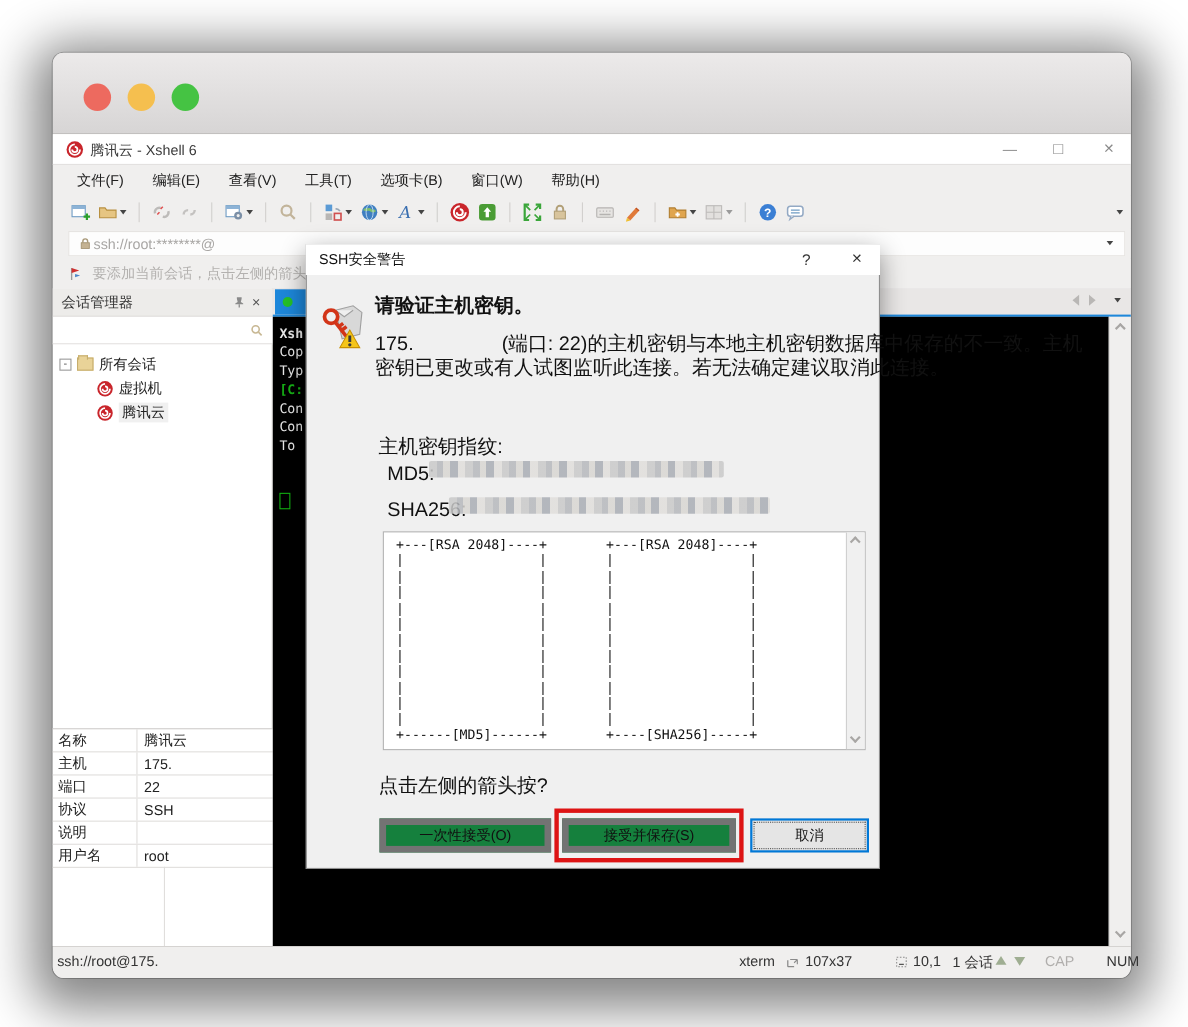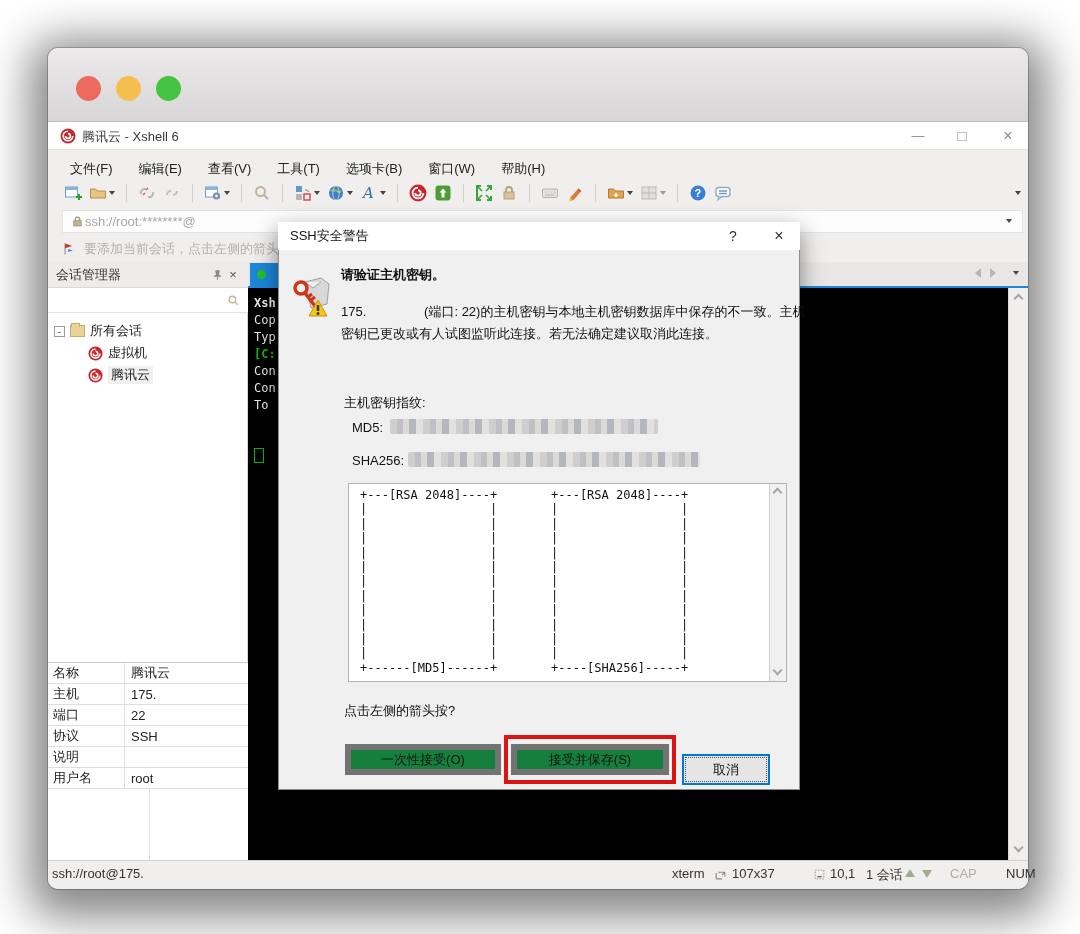--- a/index.html
+++ b/index.html
@@ -11,21 +11,21 @@
   .mac-window { left:48px; top:48px; width:980px; height:841px; border-radius:10px;
     background:#f0efee; box-shadow:0 10px 45px 18px rgba(0,0,0,.48), 0 0 0 1px rgba(0,0,0,.22); }
   .mac-titlebar { left:48px; top:48px; width:980px; height:74px; border-radius:10px 10px 0 0;
     background:linear-gradient(#eceaea,#d7d5d5); border-bottom:1px solid #bdbbbb; }
   .light { width:25px; height:25px; border-radius:50%; top:76px; }
 
   
   .xs-titlebar { left:48px; top:122px; width:980px; height:28px; background:#fff; border-bottom:1px solid #e3e1e0;
     font-size:13px; color:#444; }
   .win-ctl { top:126px; width:30px; height:20px; text-align:center; color:#8a8a8a; font-size:13px; line-height:20px; }
-  .menubar { left:48px; top:150px; width:980px; height:28px; background:#f0efee; display:flex; align-items:flex-end;
+  .menubar { left:48px; top:150px; width:980px; height:28px; background:#f0efee; display:flex; align-items:center;
     padding-left:22px; gap:26px; font-size:13px; color:#222; }
   .toolbar { left:48px; top:178px; width:980px; height:30px; background:#f0efee; display:flex; align-items:center;
     padding-left:16px; gap:7px; }
   .tbtn { display:flex; align-items:center; gap:2px; }
   .tsep { width:1px; height:18px; background:#d2d0ce; margin:0 4px; }
   .caret { width:0; height:0; border-left:3.5px solid transparent; border-right:3.5px solid transparent; border-top:4px solid #444; display:inline-block; }
   .caret.dim { border-top-color:#9a9a9a; }
   .addr-row { left:48px; top:208px; width:980px; height:27px; background:#f0efee; }
   .addr-field { left:62px; top:210px; width:961px; height:23px; background:#fdfdfd; border:1px solid #e6e4e2;
     display:flex; align-items:center; padding:0 8px; gap:1px; color:#a8a6a4; font-size:13px; }
@@ -75,21 +75,21 @@
   .sb-dim { color:#b0aeac; }
   .arr { width:0; height:0; border-left:5px solid transparent; border-right:5px solid transparent; display:inline-block; }
   .arr.up { border-bottom:8px solid #9fae92; } .arr.dn { border-top:8px solid #9fae92; }
 
   
   .dialog { left:278px; top:222px; width:522px; height:568px; background:#f0f0f0; border:1px solid #8f8f8f;
     box-shadow:0 8px 22px rgba(0,0,0,.45); z-index:50; }
   .dlg-titlebar { left:278px; top:222px; width:522px; height:28px; background:#fff; display:flex; align-items:center;
     padding-left:12px; font-size:13px; color:#111; z-index:51; }
   .dlg-btn { top:224px; width:32px; height:24px; text-align:center; line-height:24px; color:#333; font-size:14px; z-index:52; }
-  .dlg-text { z-index:51; font-size:13px; color:#111; }
+  .dlg-text { z-index:51; font-size:18px; color:#111; }
   .blur-bar { z-index:51; height:15px; border-radius:2px;
     background:repeating-linear-gradient(90deg,#c9c9c9 0 7px,#b6b8bc 7px 13px,#d8d6d2 13px 19px,#a9adb4 19px 26px,#e0dedb 26px 33px); opacity:.85; }
   .art-box { left:348px; top:483px; width:439px; height:199px; background:#fff; border:1px solid #b2b2b2; z-index:51; }
   .art { font-family:"DejaVu Sans Mono",monospace; font-size:12px; line-height:14.4px; color:#111; z-index:52; white-space:pre; }
   .art-scroll { left:769px; top:484px; width:17px; height:197px; background:#f0f0f0; border-left:1px solid #d0d0d0; z-index:52; }
   .btn { z-index:52; background:#15803d; border:6px solid #737373; font-size:13px; color:#111;
     display:flex; align-items:center; justify-content:center; font-family:"Liberation Sans",sans-serif; }
   .btn.cancel { background:#e5e5e5; border:2px solid #0078d7; outline:1px dotted #555; outline-offset:-4px; }
   .red-annot { left:504px; top:735px; width:172px; height:49px; border:4px solid #dd1414; z-index:53; background:transparent; }
 
@@ -453,16 +453,16 @@
 +----[SHA256]-----+</pre>
   <div class="abs art-scroll">
     <span class="chev up" style="position:absolute;left:4px;top:5px;"></span>
     <span class="chev dn" style="position:absolute;left:4px;bottom:7px;"></span>
   </div>
 
   <div class="abs dlg-text" style="left:344px;top:702px;">点击左侧的箭头按?</div>
 
   <div class="abs btn" style="left:345px;top:744px;width:156px;height:31px;">一次性接受(O)</div>
   <div class="abs btn" style="left:511px;top:744px;width:158px;height:31px;">接受并保存(S)</div>
-  <div class="abs btn cancel" style="left:682px;top:744px;width:88px;height:31px;margin-top:10px;">取消</div>
+  <div class="abs btn cancel" style="left:682px;top:744px;width:108px;height:31px;">取消</div>
   <div class="abs red-annot"></div>
 
 </div>
 
 </body></html>

